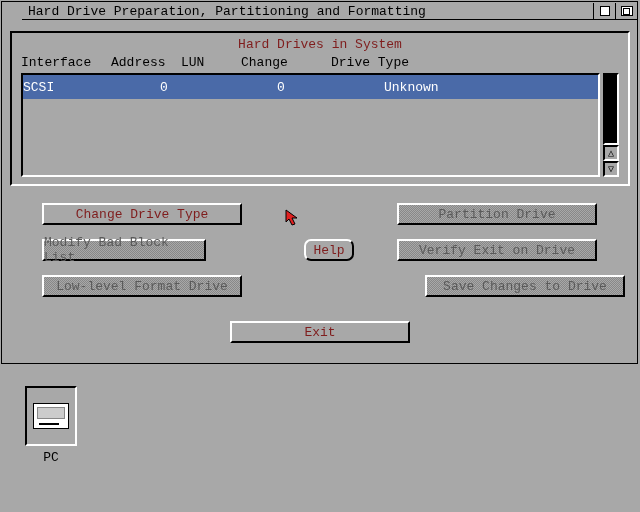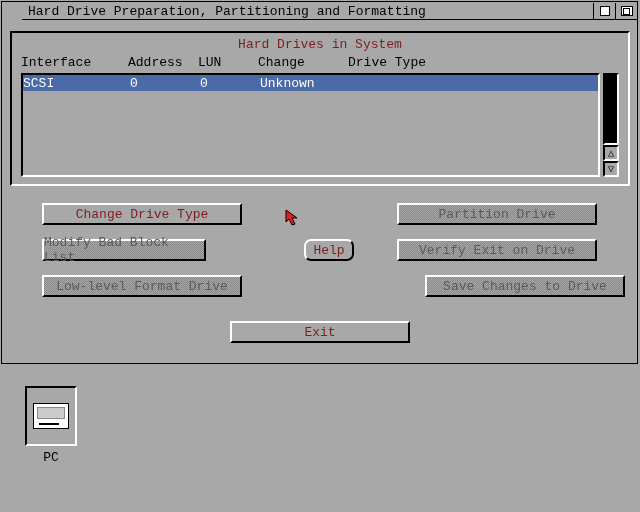--- a/index.html
+++ b/index.html
@@ -69,36 +69,37 @@
     position: absolute;
     top: 4px; left: 0; right: 0;
   }
   .headers {
     position: absolute;
     top: 22px; left: 9px; right: 9px;
     color: #000;
     display: flex;
   }
   .col-interface { width: 90px; }
-  .col-address { width: 70px; margin-left: 17px; }
+  .col-address { width: 70px; }
   .col-lun { width: 60px; }
   .col-status { width: 90px; }
   .col-type { flex: 1; }
   .listview {
     position: absolute;
     left: 9px; top: 40px; right: 28px; height: 104px;
     border: 2px solid #000;
     border-right-color: #fff;
     border-bottom-color: #fff;
     background: #a8a8a8;
   }
   .list-row {
     display: flex;
-    height: 16px;
+    height: 24px;
     align-items: center;
+    gap: 47px;
   }
   .list-row.selected {
     background: #4a6aa8;
     color: #fff;
   }
   .scrollbar {
     position: absolute;
     right: 9px; top: 40px;
     width: 16px; height: 104px;
   }

